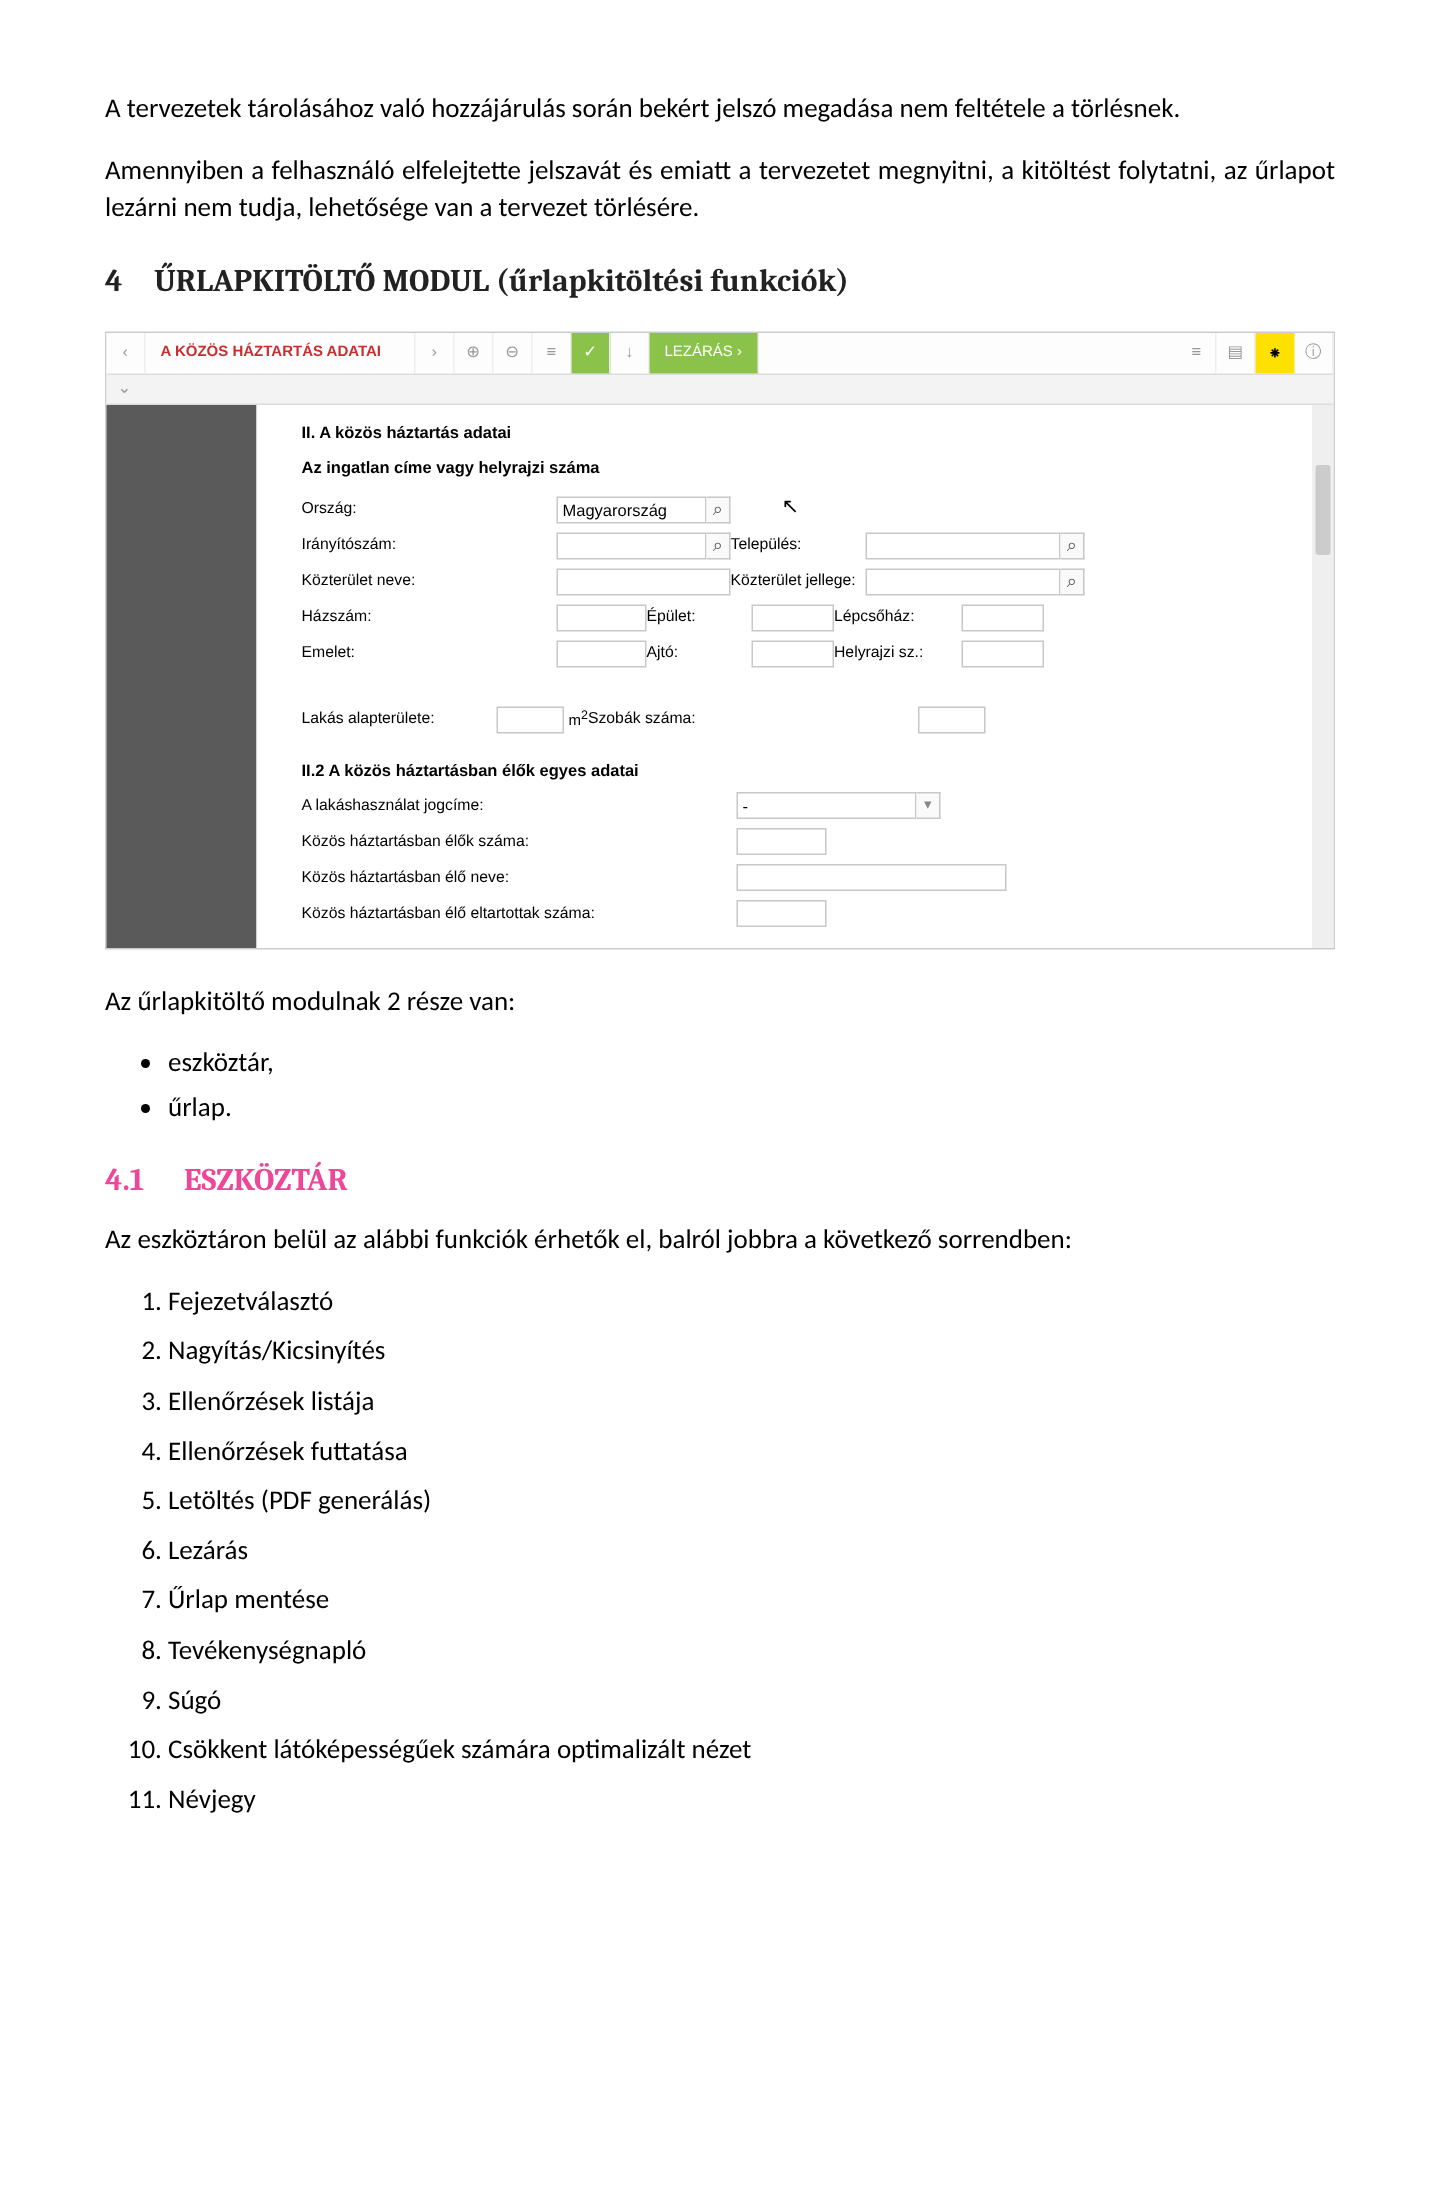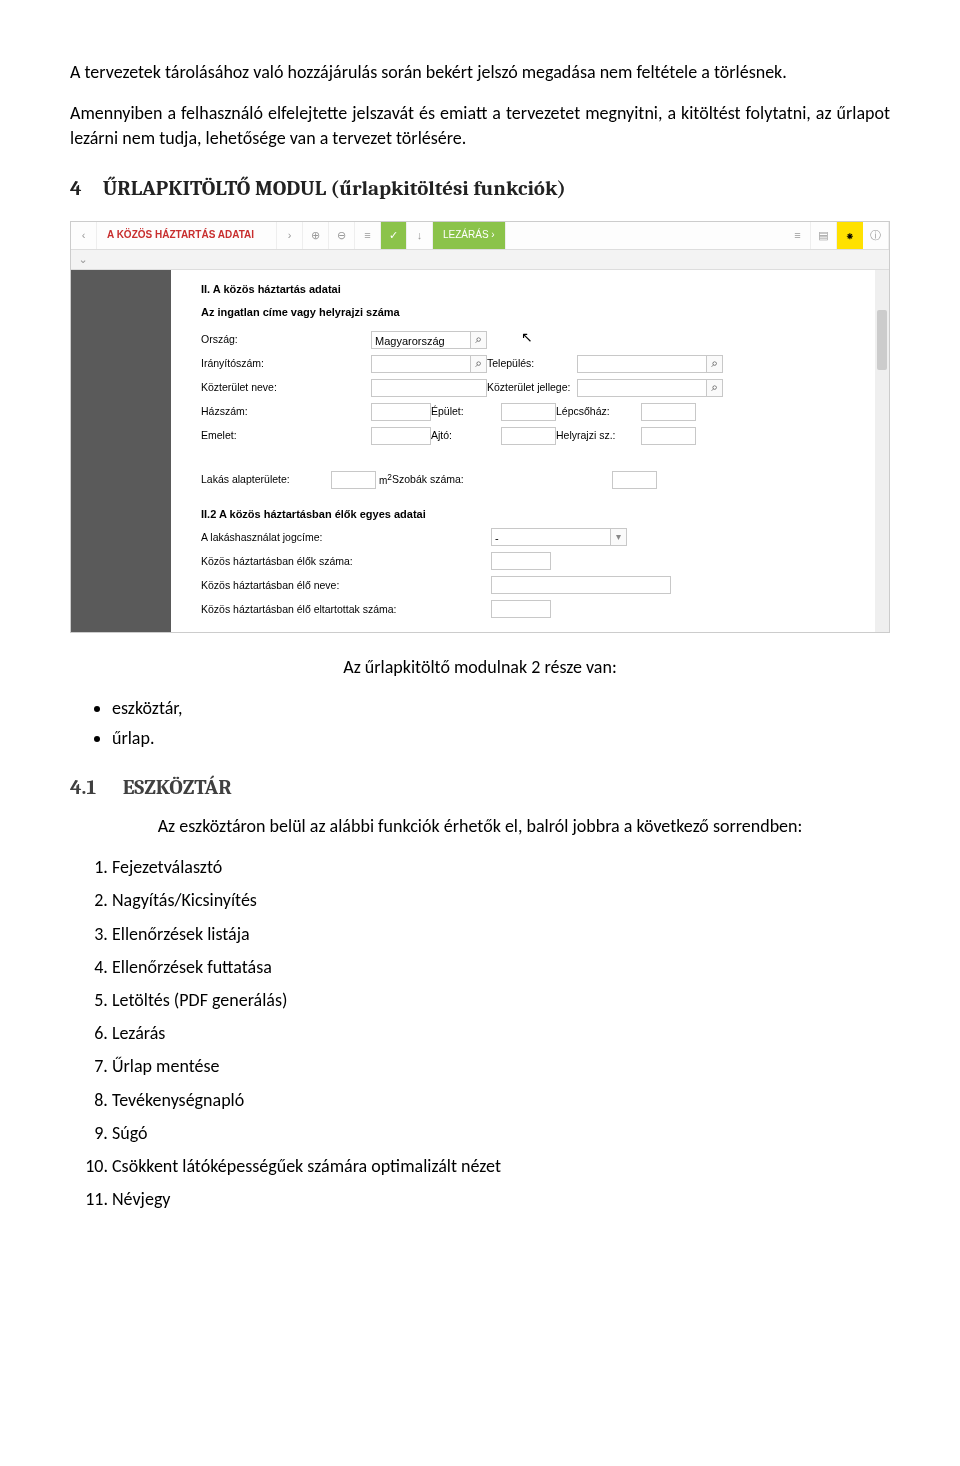--- a/index.html
+++ b/index.html
@@ -7,21 +7,21 @@
     font-family: Calibri, Arial, sans-serif;
     background: #fff;
     padding: 60px 70px;
     color: #000;
     font-size: 18px;
     line-height: 1.4;
     width: 960px;
   }
   .para { margin-bottom: 16px; text-align: justify; }
   .h4 { font-family: Cambria, Georgia, serif; font-size: 21px; font-weight: bold; margin: 22px 0 18px 0; color: #222; }
-  .h41 { font-family: Cambria, Georgia, serif; font-size: 21px; font-weight: bold; margin: 22px 0 12px 0; color: #404040; }
+  .h41 { font-family: Cambria, Georgia, serif; font-size: 21px; font-weight: bold; margin: 22px 0 12px 0; color: #ec4899; }
   .num { display: inline-block; width: 28px; }
   .num2 { display: inline-block; width: 48px; }
   ul.bul { margin: 8px 0 18px 42px; }
   ul.bul li { list-style: disc; margin-bottom: 4px; }
   ol.numlist { margin: 8px 0 10px 42px; }
   ol.numlist li { margin-bottom: 8px; }
 
   .screenshot {
     width: 820px;
     margin: 14px auto 22px auto;
@@ -267,32 +267,32 @@
       </div>
       <div class="row">
         <div class="lbl" style="width:290px">Közös háztartásban élő eltartottak száma:</div>
         <div class="inp" style="width:60px"></div>
       </div>
     </div>
     <div class="scrollbar"></div>
   </div>
 </div>
 
-<p class="para" style="text-align:center">Az űrlapkitöltő modulnak 2 része van:</p>
+<p class="para" style="text-align:left">Az űrlapkitöltő modulnak 2 része van:</p>
 <ul class="bul">
   <li>eszköztár,</li>
   <li>űrlap.</li>
 </ul>
 
 <div class="h41">
   <span class="num2">4.1</span>
   <span>ESZKÖZTÁR</span>
 </div>
 
-<p class="para" style="text-align:center">Az eszköztáron belül az alábbi funkciók érhetők el, balról jobbra a következő sorrendben:</p>
+<p class="para" style="text-align:left">Az eszköztáron belül az alábbi funkciók érhetők el, balról jobbra a következő sorrendben:</p>
 
 <ol class="numlist">
   <li>Fejezetválasztó</li>
   <li>Nagyítás/Kicsinyítés</li>
   <li>Ellenőrzések listája</li>
   <li>Ellenőrzések futtatása</li>
   <li>Letöltés (PDF generálás)</li>
   <li>Lezárás</li>
   <li>Űrlap mentése</li>
   <li>Tevékenységnapló</li>

